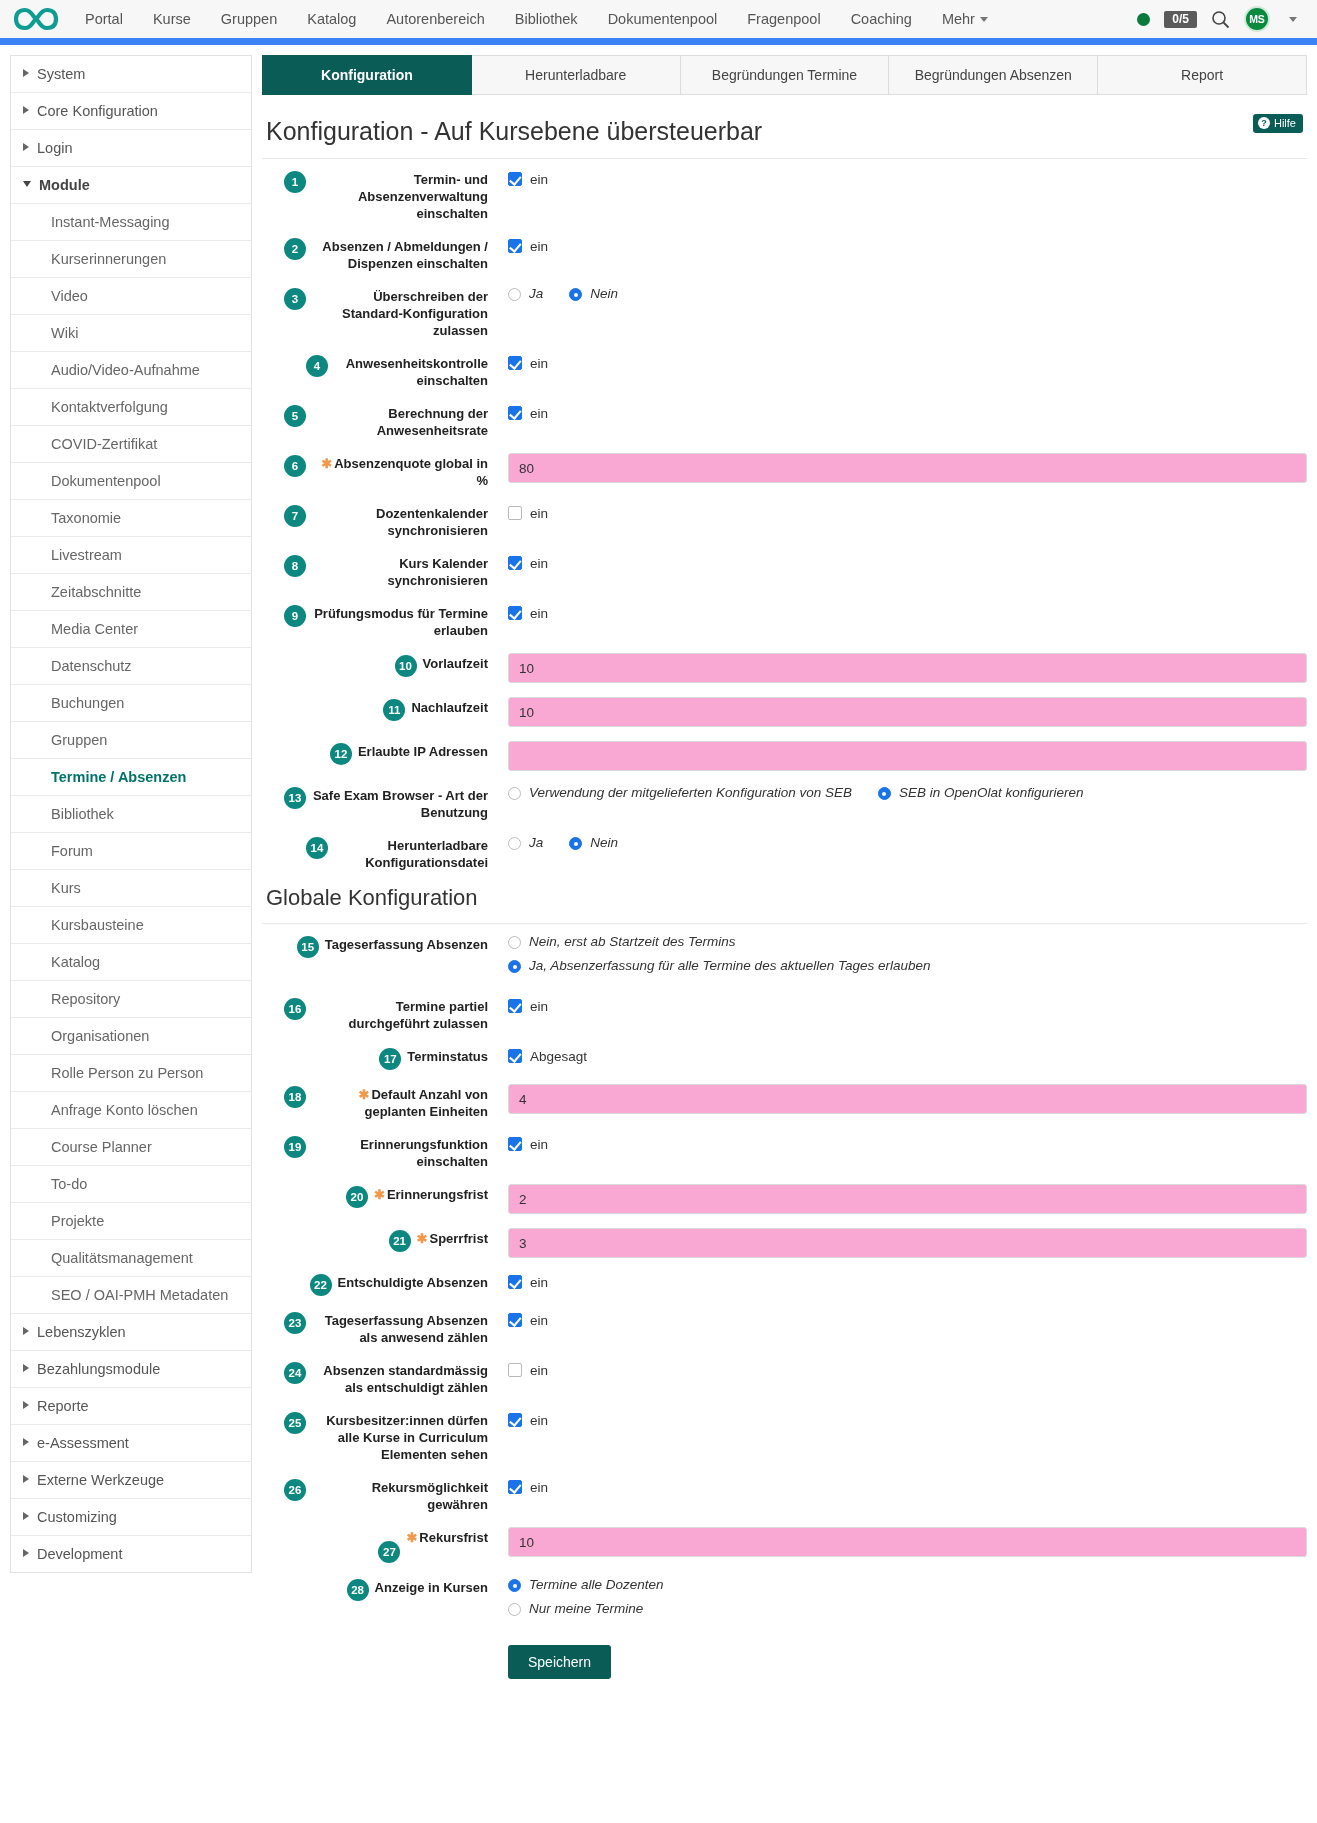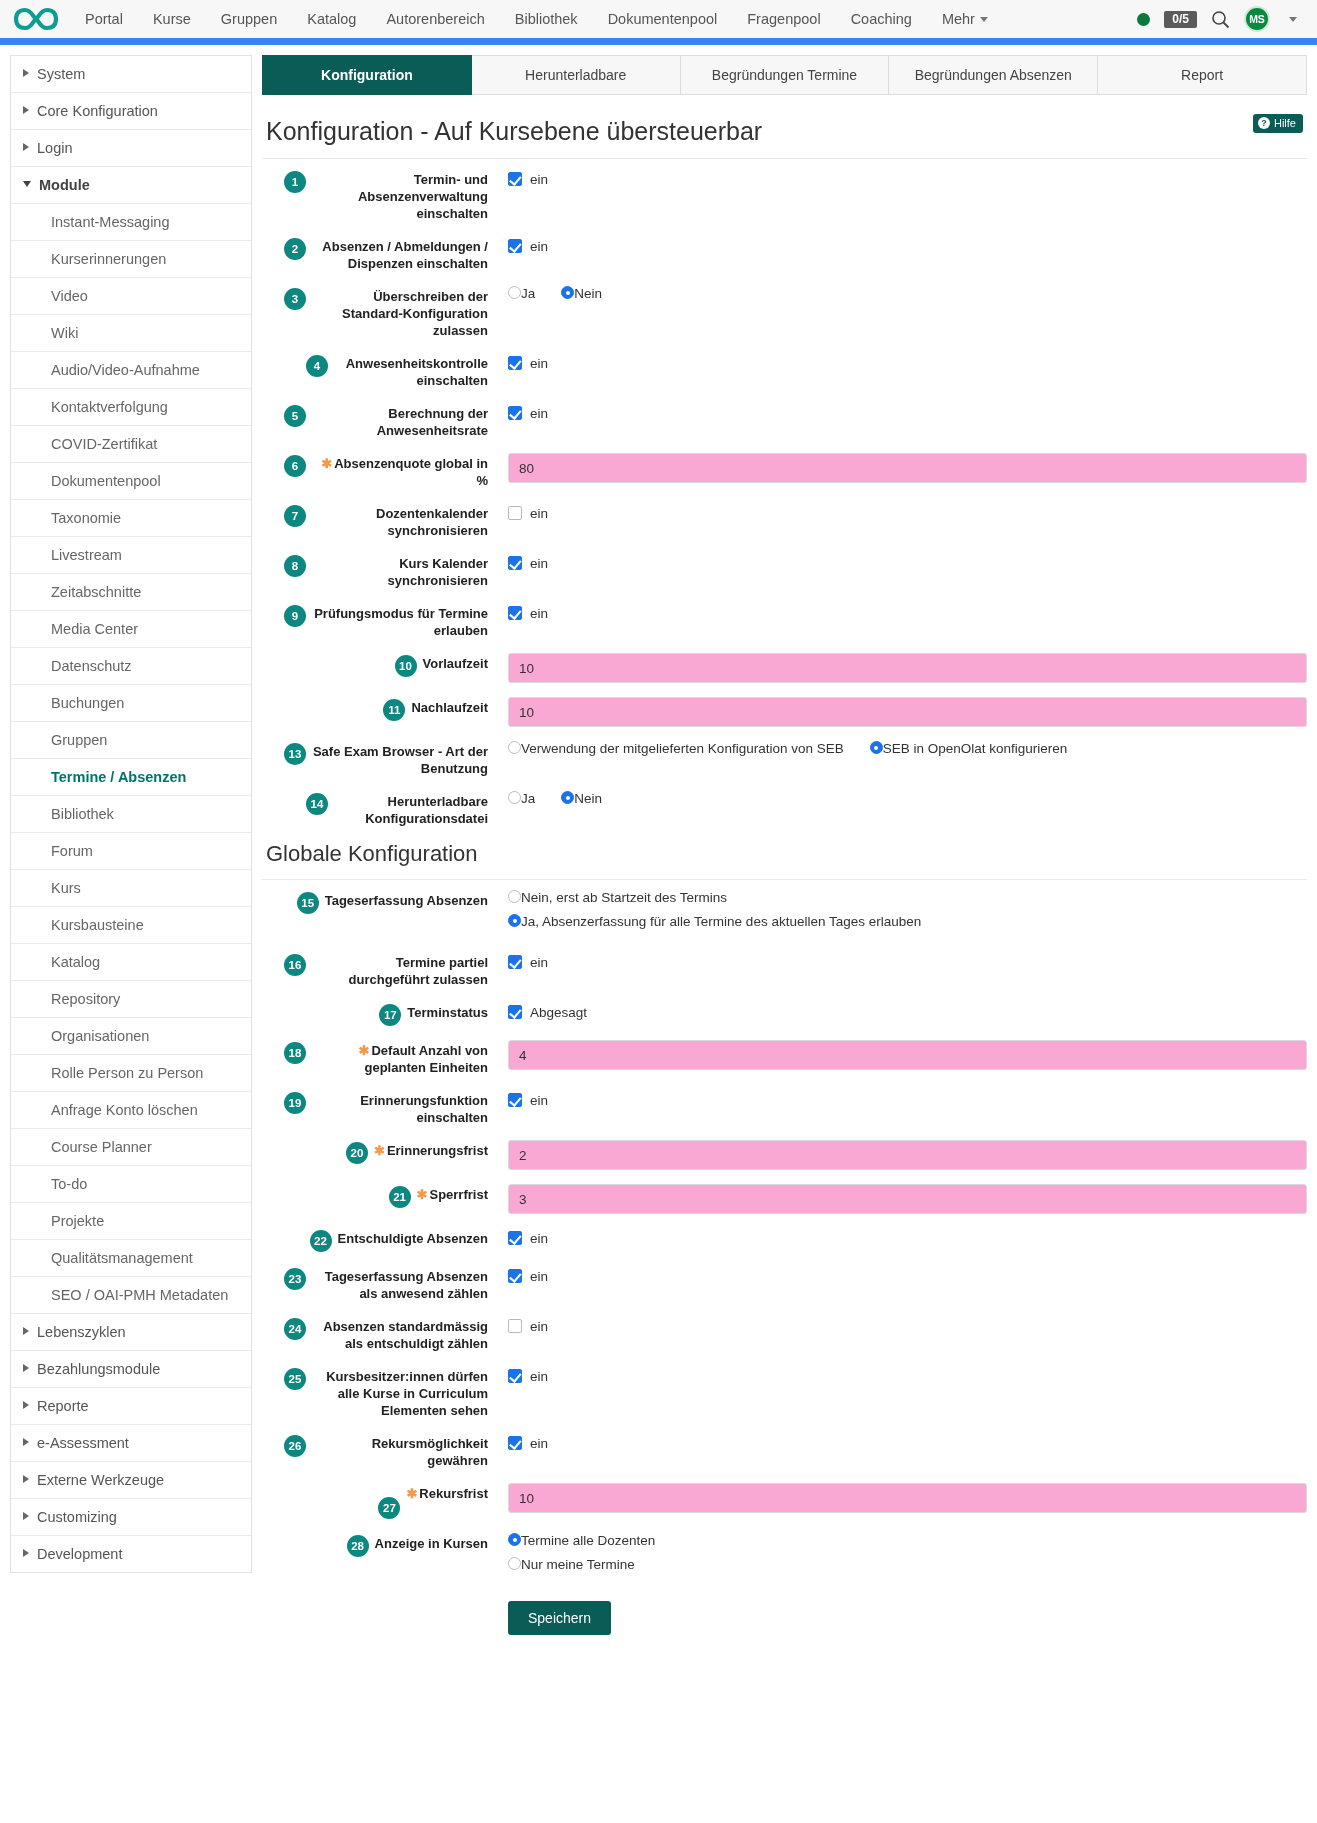--- a/index.html
+++ b/index.html
@@ -120,21 +120,21 @@
   .cb.on:after {
     content:""; position:absolute; left:3px; top:0.5px; width:5px; height:8.5px;
     border-right:2px solid #fff; border-bottom:2px solid #fff;
     transform:rotate(40deg);
   }
   .chk-txt { font-size:13.5px; color:#333; }
 
   .radio-group { display:flex; align-items:center; gap:26px; flex-wrap:wrap; }
   .radio-group.stack { display:block; }
   .radio-group.stack .rb-line { margin-bottom:9px; }
-  .rb-line { display:flex; align-items:flex-start; gap:0; }
+  .rb-line { display:flex; align-items:flex-end; gap:8px;font-style:italic; }
   .rb {
     width:13px; height:13px; flex:0 0 13px; border-radius:50%;
     border:1px solid #bdbdbd; background:#fff; position:relative; cursor:pointer;
   }
   .rb.on { border-color:#1a73e8; background:#1a73e8; }
   .rb.on:after {
     content:""; position:absolute; left:3.5px; top:3.5px; width:4px; height:4px;
     border-radius:50%; background:#fff;
   }
   .rb-txt { font-size:13.5px; color:#333; }
@@ -371,20 +371,27 @@
         </div>
         <div class="frow">
           <div class="lbl-cell" style="padding-right: 0px;">
             <div class="num" style="margin-left: 66px;">11</div>
             <div class="lbl"><span>Nachlaufzeit</span></div>
           </div>
           <div class="ctl-cell"><input type="text" class="txt-in" value="10" style=""></div>
         </div>
         <div class="frow">
           <div class="lbl-cell" style="padding-right: 0px;">
+            <div class="num" style="margin-left: 44px;">12</div>
+            <div class="lbl"><span>Erlaubte IP Adressen</span></div>
+          </div>
+          <div class="ctl-cell"><input type="text" class="txt-in" value="" style=""></div>
+        </div>
+        <div class="frow">
+          <div class="lbl-cell" style="padding-right: 0px;">
             <div class="num" style="margin-left: 0px;">13</div>
             <div class="lbl"><span>Safe Exam Browser - Art der Benutzung</span></div>
           </div>
           <div class="ctl-cell">
             <div class="radio-group">
               <div class="rb-line">
                 <span class="rb"></span>
                 <span class="rb-txt">Verwendung der mitgelieferten Konfiguration von SEB</span>
               </div>
               <div class="rb-line">

